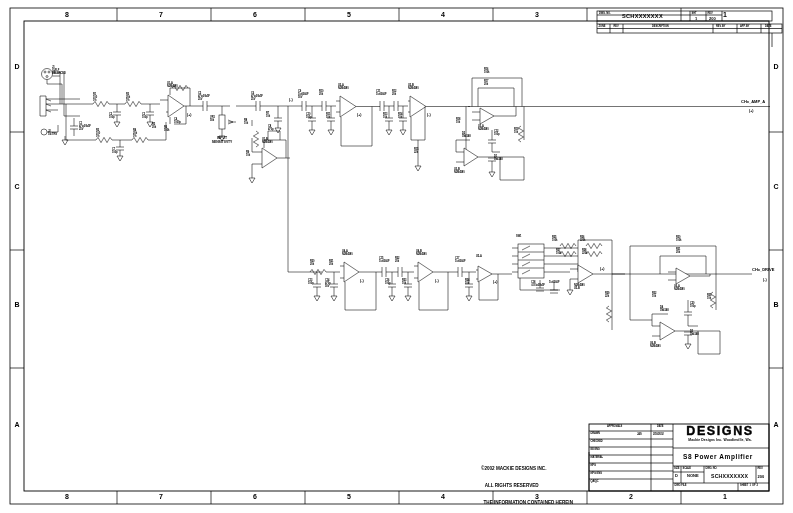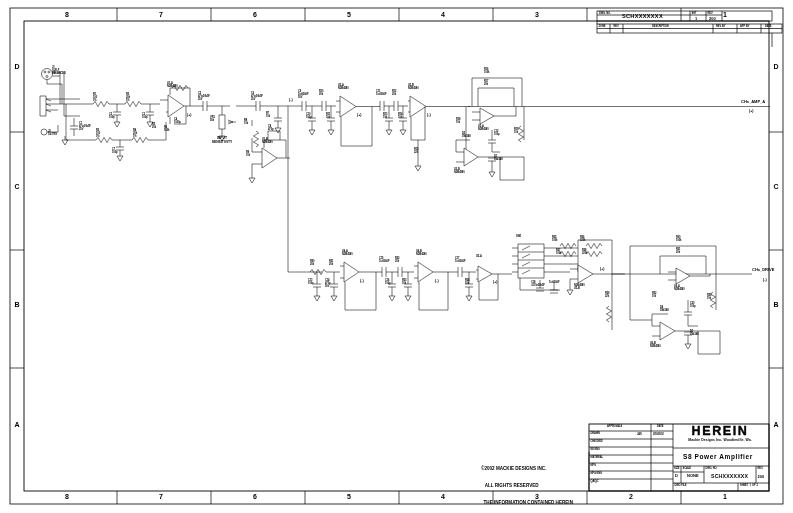--- a/index.html
+++ b/index.html
@@ -654,21 +654,21 @@
   <div class="tiny b" style="left:637px;top:433.3px;">JAS</div>
   <div class="tiny b" style="left:653px;top:433.3px;">2/18/2002</div>
   <div class="tiny b" style="left:590.5px;top:440.3px;">CHECKED</div>
   <div class="tiny b" style="left:590.5px;top:448.3px;">EE ENG</div>
   <div class="tiny b" style="left:590.5px;top:456.3px;">MATERIAL</div>
   <div class="tiny b" style="left:590.5px;top:464.3px;">MFG</div>
   <div class="tiny b" style="left:590.5px;top:472.3px;">MFG ENG</div>
   <div class="tiny b" style="left:590.5px;top:480.3px;">QA/QC</div>
 
   <div class="logo-wrap" style="left:674px;top:425px;width:92px;">
-    <div class="logo-mackie">HEREIN</div>
+    <div class="logo-mackie">DESIGNS</div>
     <div class="logo-sub">Mackie Designs Inc.   Woodinville, Wa.</div>
   </div>
 
   <div class="tb-title" style="left:683px;top:453px;">S8 Power Amplifier</div>
 
   <div class="tiny b" style="left:674px;top:467px;">SIZE</div>
   <div class="tb-mid" style="left:675px;top:473px;">D</div>
   <div class="tiny b" style="left:682.5px;top:467px;">SCALE</div>
   <div class="tb-mid" style="left:687px;top:473px;">NONE</div>
   <div class="tiny b" style="left:705.5px;top:467px;">DWG. NO.</div>

